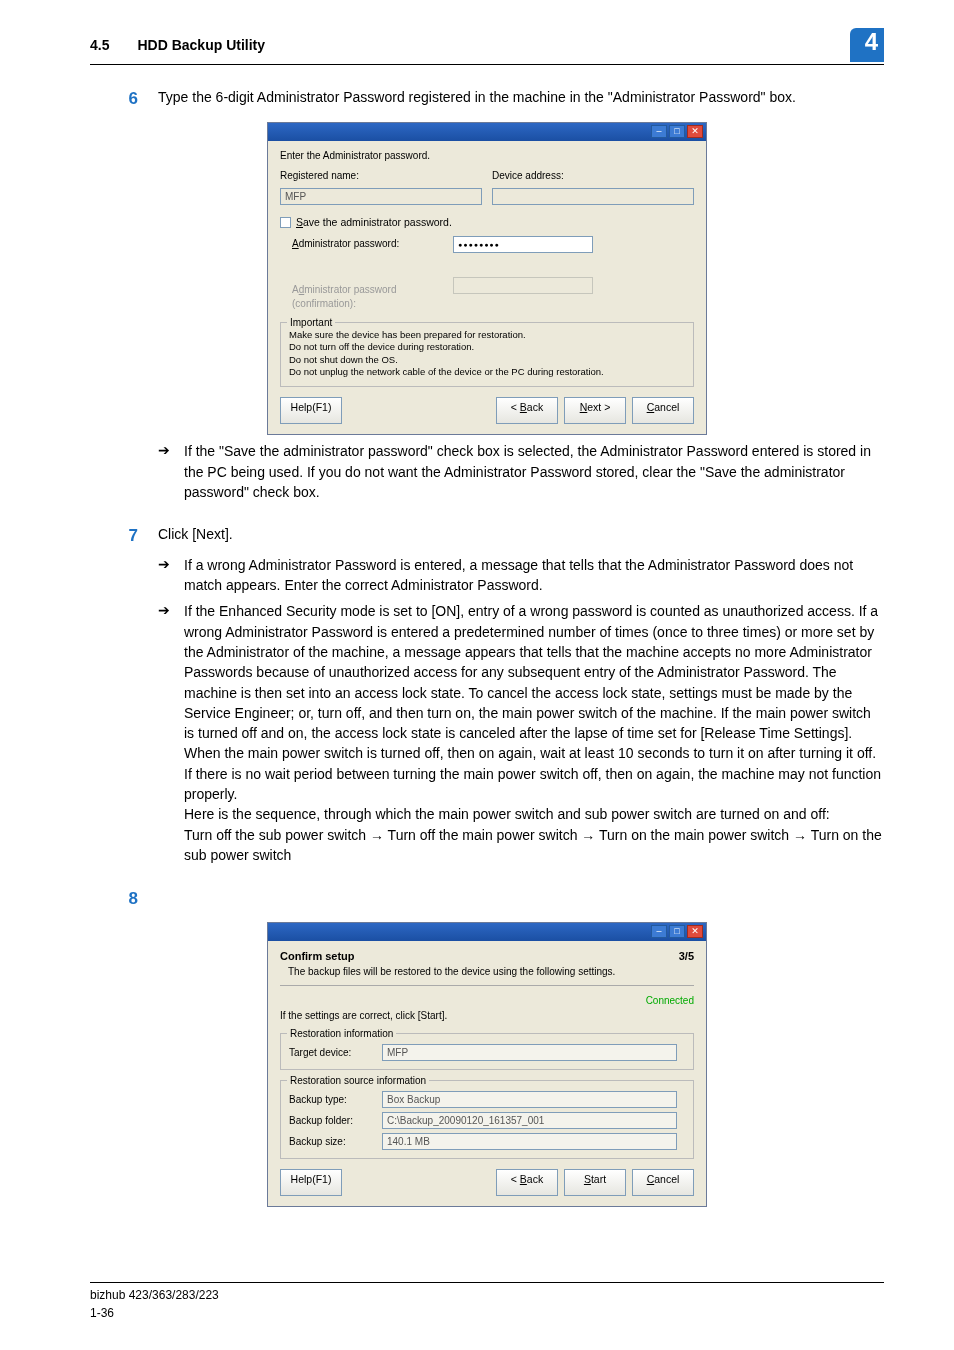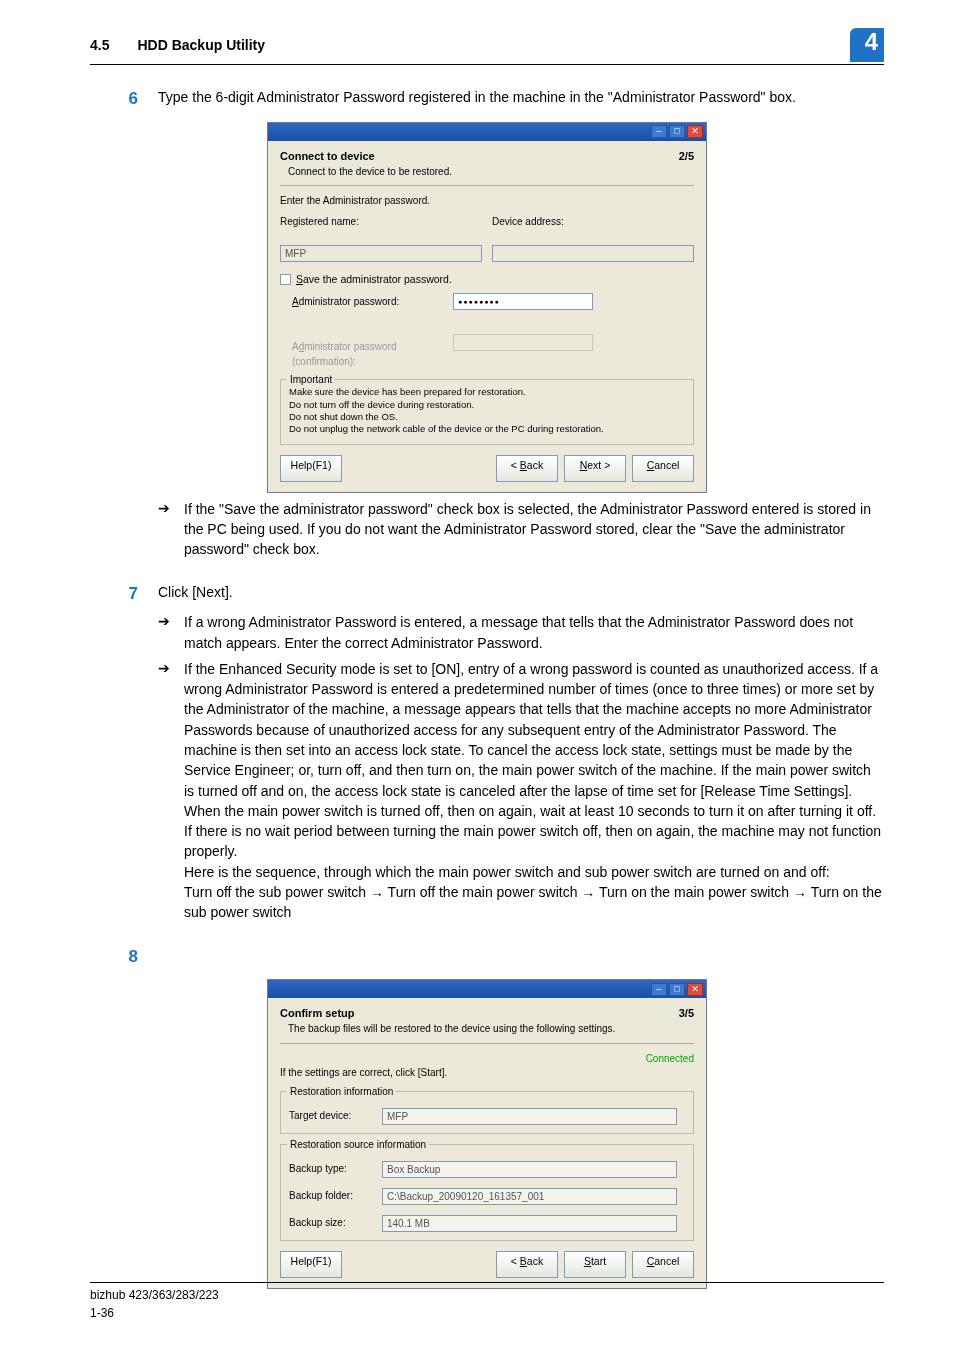--- a/index.html
+++ b/index.html
@@ -103,21 +103,21 @@
     display: flex; align-items: center; justify-content: center;
     line-height: 1;
   }
   .tb-close { background: #e04b3c; border-color: #a12c20; }
   .dialog-body { padding: 8px 12px 10px 12px; }
   .dlg-head { display: flex; justify-content: space-between; align-items: flex-start; border-bottom: 1px solid #aaa; padding-bottom: 6px; margin-bottom: 8px;}
   .dlg-title { font-weight: bold; font-size: 11px; }
   .dlg-sub { font-size: 10px; padding-left: 8px; }
   .dlg-step { font-size: 11px; font-weight: bold; }
   .field-row { display: flex; gap: 10px; margin-top: 4px; align-items: center; }
-  .field-col { flex: 1; display: flex; flex-direction: column; gap: 16px; }
+  .field-col { flex: 1; display: flex; flex-direction: column; gap: 4px; }
   .field-label { font-size: 10px; }
   .field-input {
     height: 17px;
     border: 1px solid #7f9db9;
     background: #fff;
     padding: 0 4px;
     font-size: 10px;
     line-height: 15px;
   }
   .field-input.ro { background: #ece9da; color: #555;}
@@ -136,21 +136,21 @@
     min-width: 62px; height: 27px;
     border: 1px solid #7f9db9;
     background: linear-gradient(#fff,#e6e6e0);
     font-size: 10.5px;
     text-align: center;
     line-height: 18px;
     padding: 0 6px;
   }
   .dlg-btn.left { }
   .connected { color: #0a0; font-size: 10px; text-align: right; margin-top:4px;}
-  .info-row { display: flex; gap: 8px; margin-top: 10px; align-items: center;}
+  .info-row { display: flex; gap: 8px; margin-top: 4px; align-items: center;}
   .info-label { width: 85px; font-size: 10px; }
   .info-val { flex: 1; height: 17px; border: 1px solid #7f9db9; background: #f4f3ec; font-size: 10px; padding: 0 4px; line-height: 15px; color: #555;}
   .footer {
     position: absolute;
     bottom: 28px;
     left: 90px; right: 70px;
     border-top: 1px solid #000;
     display: flex;
     justify-content: space-between;
     font-size: 12px;
@@ -179,27 +179,20 @@
     </div>
 
     <div class="dialog-wrap">
       <div class="dialog">
         <div class="titlebar">
           <div class="tb-btn">–</div>
           <div class="tb-btn">□</div>
           <div class="tb-btn tb-close">✕</div>
         </div>
         <div class="dialog-body">
-          <div class="dlg-head">
-            <div>
-              <div class="dlg-title">Connect to device</div>
-              <div class="dlg-sub">Connect to the device to be restored.</div>
-            </div>
-            <div class="dlg-step">2/5</div>
-          </div>
 
           <div class="field-label">Enter the Administrator password.</div>
 
           <div class="field-row" style="margin-top:6px;">
             <div class="field-col">
               <div class="field-label">Registered name:</div>
               <div class="field-input ro">MFP</div>
             </div>
             <div class="field-col">
               <div class="field-label">Device address:</div>

